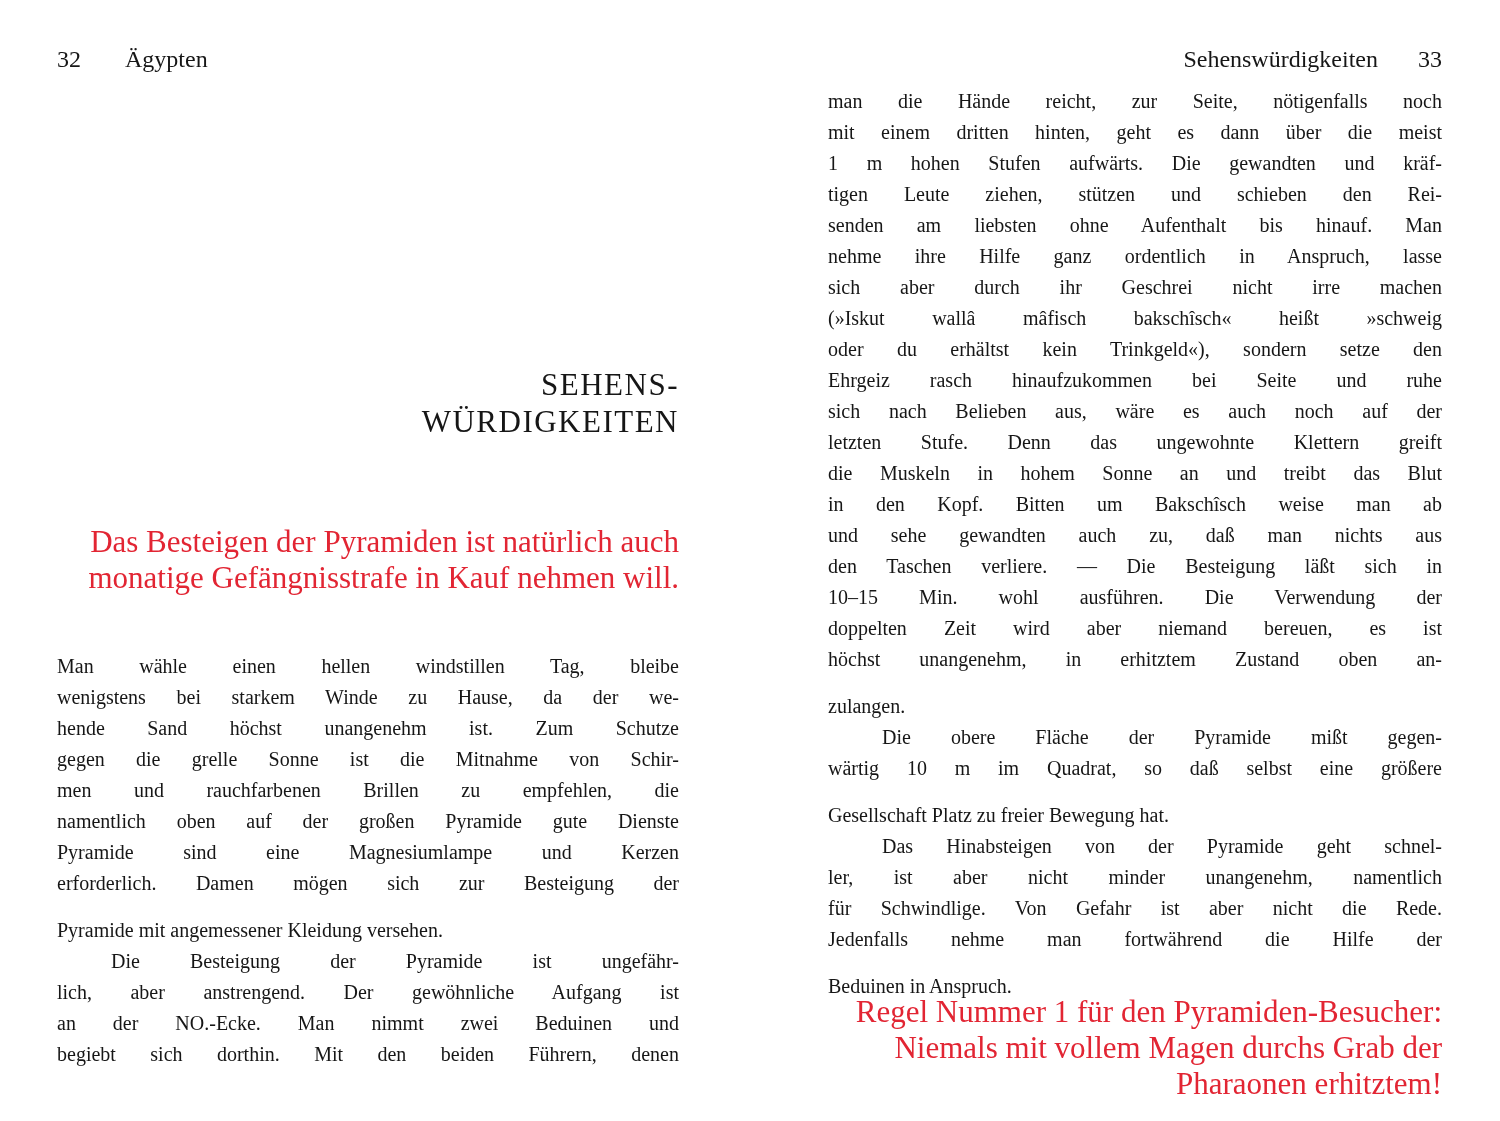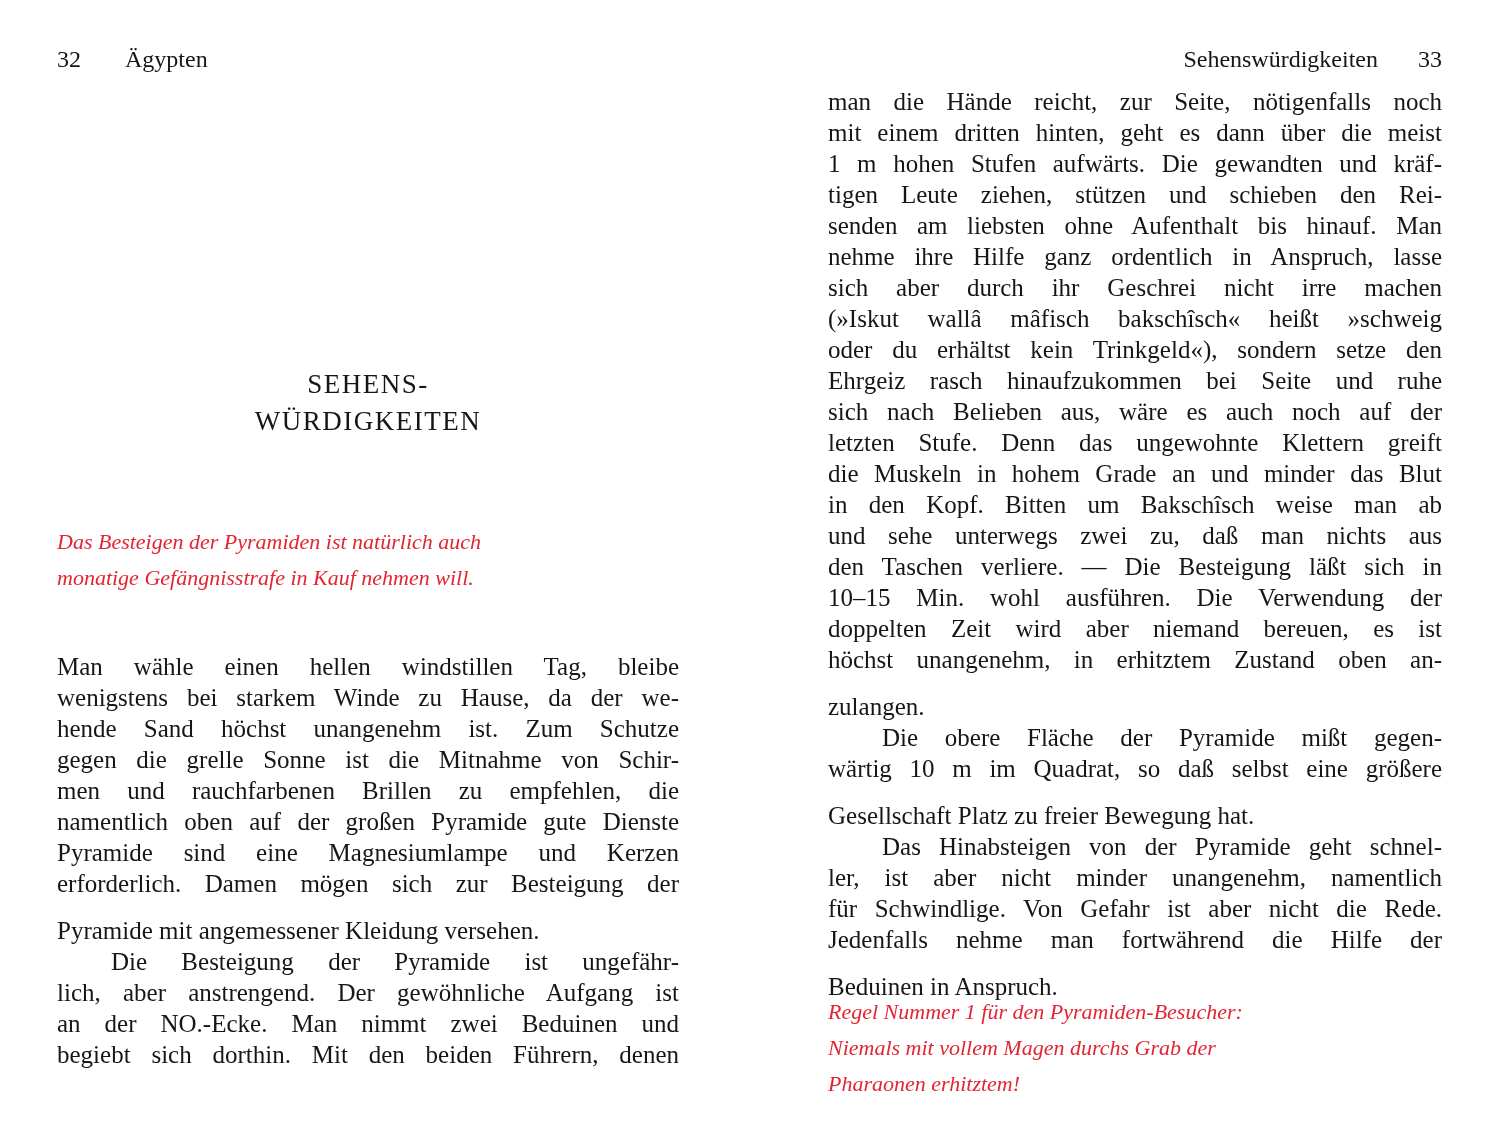--- a/index.html
+++ b/index.html
@@ -22,42 +22,41 @@
     font-size: 24px;
     display: flex;
     align-items: baseline;
   }
   .page-left  .running-header { justify-content: flex-start; gap: 44px; }
   .page-right .running-header { justify-content: flex-end;  gap: 40px; align-items: flex-end; }
 
   .section-heading {
     position: absolute;
     top: 350px; left: 0; right: 0;
-    text-align: center;
-    font-size: 27px;
+    text-align: right;
+    font-size: 31px;
     letter-spacing: 1.5px;
     line-height: 37px;
   }
 
   .epigraph {
     position: absolute;
     left: 0; right: 0;
-    text-align: left;
-    font-style: italic;
-    font-size: 22px;
+    text-align: right;
+    font-size: 31px;
     line-height: 36px;
     color: var(--red, #e22533);
   }
   .page-left  .epigraph { top: 508px; }
   .page-right .epigraph { top: 978px; }
 
   .body-text {
     position: absolute;
     left: 0; right: 0;
-    font-size: 25px;
+    font-size: 20px;
     line-height: 31px;
   }
   .page-left  .body-text { top: 635px; }
   .page-right .body-text { top: 70px; }
 
   .line {
     text-align: justify;
     text-align-last: justify;
   }
   .line.para-end { text-align-last: left; margin-top: 16px; }
@@ -107,23 +106,23 @@
       <div class="line">1 m hohen Stufen aufwärts. Die gewandten und kräf-</div>
       <div class="line">tigen Leute ziehen, stützen und schieben den Rei-</div>
       <div class="line">senden am liebsten ohne Aufenthalt bis hinauf. Man</div>
       <div class="line">nehme ihre Hilfe ganz ordentlich in Anspruch, lasse</div>
       <div class="line">sich aber durch ihr Geschrei nicht irre machen</div>
       <div class="line">(»Iskut wallâ mâfisch bakschîsch« heißt »schweig</div>
       <div class="line">oder du erhältst kein Trinkgeld«), sondern setze den</div>
       <div class="line">Ehrgeiz rasch hinaufzukommen bei Seite und ruhe</div>
       <div class="line">sich nach Belieben aus, wäre es auch noch auf der</div>
       <div class="line">letzten Stufe. Denn das ungewohnte Klettern greift</div>
-      <div class="line">die Muskeln in hohem Grade an und minder das Blut</div>
+      <div class="line">die Muskeln in hohem Sonne an und treibt das Blut</div>
       <div class="line">in den Kopf. Bitten um Bakschîsch weise man ab</div>
-      <div class="line">und sehe unterwegs zwei zu, daß man nichts aus</div>
+      <div class="line">und sehe gewandten auch zu, daß man nichts aus</div>
       <div class="line">den Taschen verliere. — Die Besteigung läßt sich in</div>
       <div class="line">10–15 Min. wohl ausführen. Die Verwendung der</div>
       <div class="line">doppelten Zeit wird aber niemand bereuen, es ist</div>
       <div class="line">höchst unangenehm, in erhitztem Zustand oben an-</div>
       <div class="line para-end">zulangen.</div>
       <div class="line indent">Die obere Fläche der Pyramide mißt gegen-</div>
       <div class="line">wärtig 10 m im Quadrat, so daß selbst eine größere</div>
       <div class="line para-end">Gesellschaft Platz zu freier Bewegung hat.</div>
       <div class="line indent">Das Hinabsteigen von der Pyramide geht schnel-</div>
       <div class="line">ler, ist aber nicht minder unangenehm, namentlich</div>

